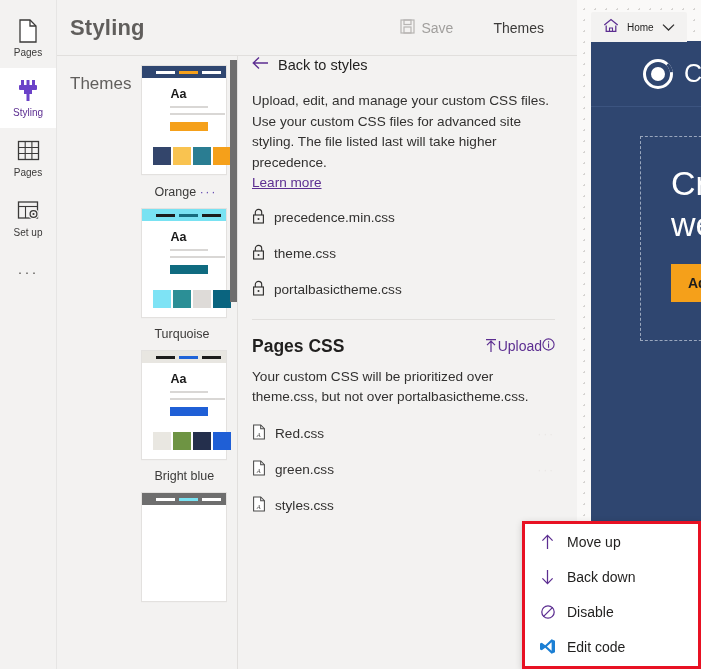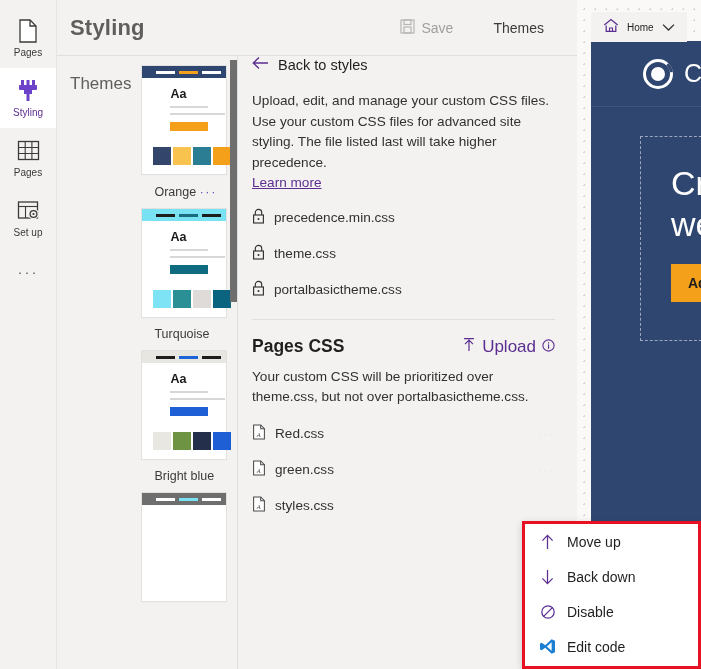--- a/index.html
+++ b/index.html
@@ -65,22 +65,22 @@
            min-width:0;position:relative;}
   .back{display:flex;align-items:flex-end;gap:9px;cursor:pointer;font-size:14.5px;color:#201f1e;}
   .desc{font-size:13.6px;line-height:20.5px;color:#323130;margin-top:18px;}
   .link{color:#5c2e91;text-decoration:underline;cursor:pointer;display:inline-block;margin-top:1px;font-size:13.6px;}
   .file-row{display:flex;align-items:center;gap:9px;margin-top:17px;font-size:13.6px;color:#323130;}
   .file-row .fn{white-space:nowrap;}
   .row-dots{margin-left:auto;color:#eae8e6;letter-spacing:1.6px;font-size:13px;cursor:pointer;}
   .divider{height:1px;background:#e1dfdd;margin-top:20px;}
   .sec-head{display:flex;align-items:center;margin-top:16px;}
   .sec-title{font-size:17.5px;font-weight:bold;color:#201f1e;}
-  .upload{margin-left:auto;display:flex;align-items:flex-start;gap:6px;color:#5c2e91;
-          font-size:17px;cursor:pointer;}
+  .upload{margin-left:auto;display:flex;align-items:flex-start;color:#5c2e91;
+          font-size:14px;cursor:pointer;}
   .sub{font-size:13.6px;line-height:20px;color:#323130;margin-top:10px;}
 
   
   .preview{flex:1;height:669px;background:#faf9f8;position:relative;overflow:hidden;min-width:0;}
   .dots-bg{position:absolute;inset:0;
     background-image:radial-gradient(#d6d4d2 1px, transparent 1px);
     background-size:11px 11px;background-position:2px 4px;}
   .home-tab{position:absolute;left:14px;top:12px;height:30px;display:flex;align-items:center;
             gap:8px;padding:0 12px;background:#f3f2f1;border-radius:2px 2px 0 0;cursor:pointer;z-index:3;}
   .home-tab .ht{font-size:10px;color:#201f1e;}

